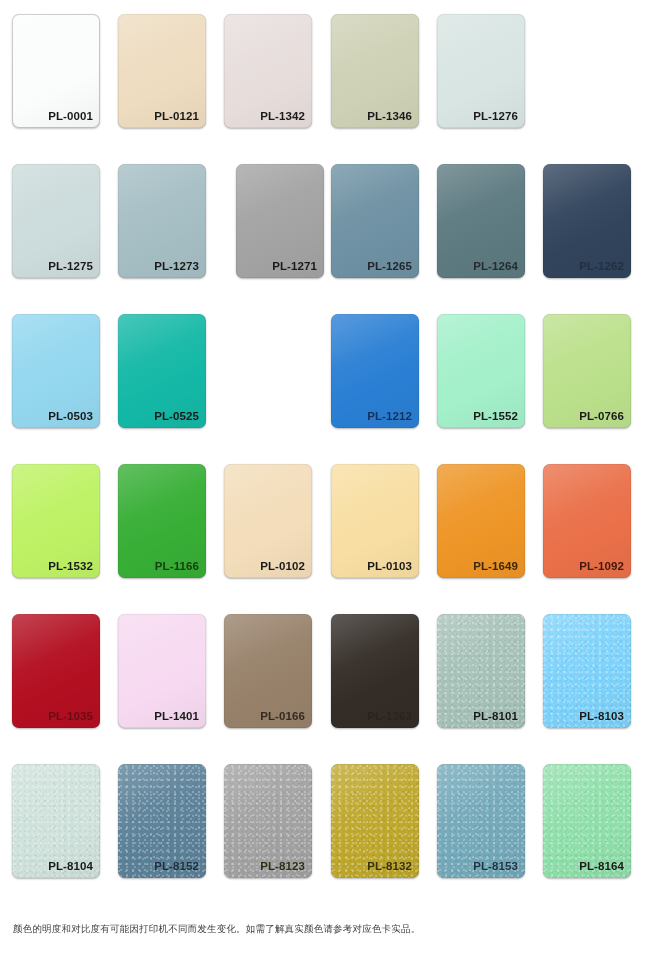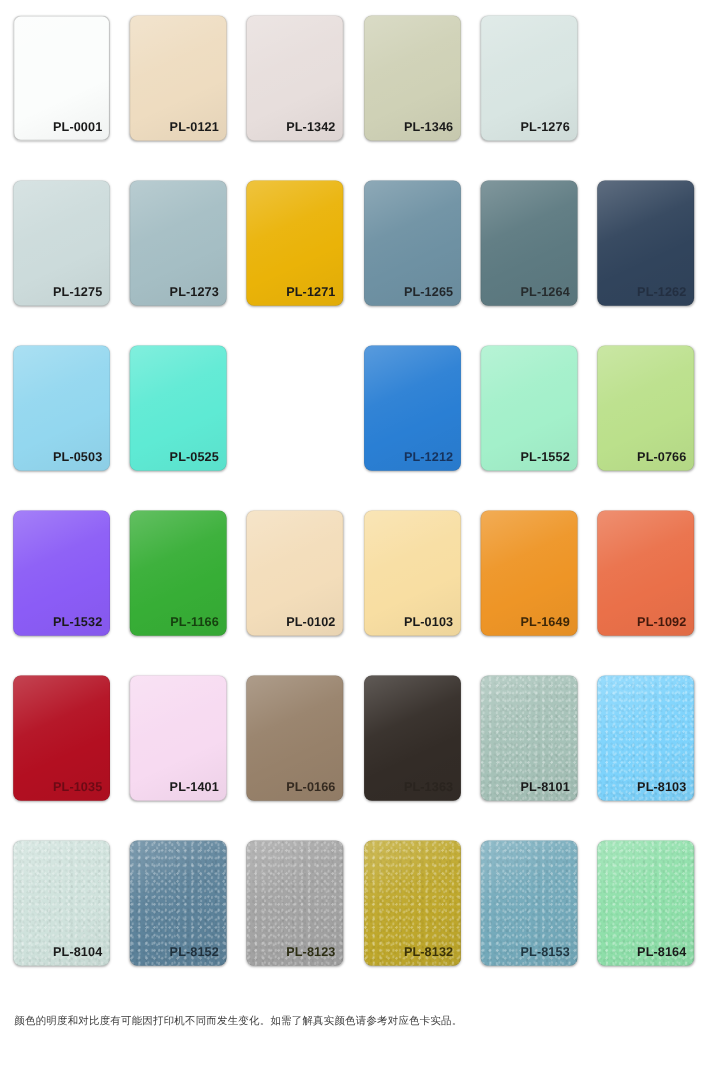--- a/index.html
+++ b/index.html
@@ -119,21 +119,21 @@
     </div>
     <div class="swatch-row" style="top: 150px;">
       <div class="swatch" style="left: 12px; background: rgb(204, 219, 219);">
         <div class="gloss"></div>
         <div class="swatch-label" style="color: rgb(26, 26, 26);">PL-1275</div>
       </div>
       <div class="swatch" style="left: 118px; background: rgb(165, 190, 196); padding-left: 33px;">
         <div class="gloss"></div>
         <div class="swatch-label" style="color: rgb(26, 26, 26);">PL-1273</div>
       </div>
-      <div class="swatch" style="left: 224px; background: #eab308;">
+      <div class="swatch" style="left: 236px; background: #a3a3a3;">
         <div class="gloss"></div>
         <div class="swatch-label" style="color: rgb(26, 26, 26);">PL-1271</div>
       </div>
       <div class="swatch" style="left: 331px; background: rgb(110, 145, 163);">
         <div class="gloss"></div>
         <div class="swatch-label" style="color: rgb(34, 39, 43);">PL-1265</div>
       </div>
       <div class="swatch" style="left: 437px; background: rgb(93, 122, 129);">
         <div class="gloss"></div>
         <div class="swatch-label" style="color: rgb(38, 43, 45);">PL-1264</div>
@@ -141,39 +141,39 @@
       <div class="swatch" style="left: 543px; background: rgb(49, 68, 92);">
         <div class="gloss"></div>
         <div class="swatch-label" style="color: rgb(35, 47, 65);">PL-1262</div>
       </div>
     </div>
     <div class="swatch-row" style="top: 300px;">
       <div class="swatch" style="left: 12px; background: rgb(147, 215, 239);">
         <div class="gloss"></div>
         <div class="swatch-label" style="color: rgb(26, 26, 26);">PL-0503</div>
       </div>
-      <div class="swatch" style="left: 118px; background: #5eead4;">
+      <div class="swatch" style="left: 118px; background: #14b8a6;">
         <div class="gloss"></div>
         <div class="swatch-label" style="color: rgb(26, 26, 26);">PL-0525</div>
       </div>
       <div class="swatch" style="left: 331px; background: rgb(42, 127, 212);">
         <div class="gloss"></div>
         <div class="swatch-label" style="color: rgb(22, 50, 92);">PL-1212</div>
       </div>
       <div class="swatch" style="left: 437px; background: rgb(163, 240, 202); padding-left: 12px;">
         <div class="gloss"></div>
         <div class="swatch-label" style="color: rgb(26, 26, 26);">PL-1552</div>
       </div>
       <div class="swatch" style="left: 543px; background: rgb(187, 224, 139);">
         <div class="gloss"></div>
         <div class="swatch-label" style="color: rgb(26, 26, 26);">PL-0766</div>
       </div>
     </div>
     <div class="swatch-row" style="top: 450px;">
-      <div class="swatch" style="left: 12px; background: #8b5cf6;">
+      <div class="swatch" style="left: 12px; background: #bef264;">
         <div class="gloss"></div>
         <div class="swatch-label" style="color: rgb(26, 26, 26);">PL-1532</div>
       </div>
       <div class="swatch" style="left: 118px; background: rgb(55, 174, 54);">
         <div class="gloss"></div>
         <div class="swatch-label" style="color: rgb(22, 65, 15);">PL-1166</div>
       </div>
       <div class="swatch" style="left: 224px; background: rgb(243, 221, 186);">
         <div class="gloss"></div>
         <div class="swatch-label" style="color: rgb(26, 26, 26);">PL-0102</div>

